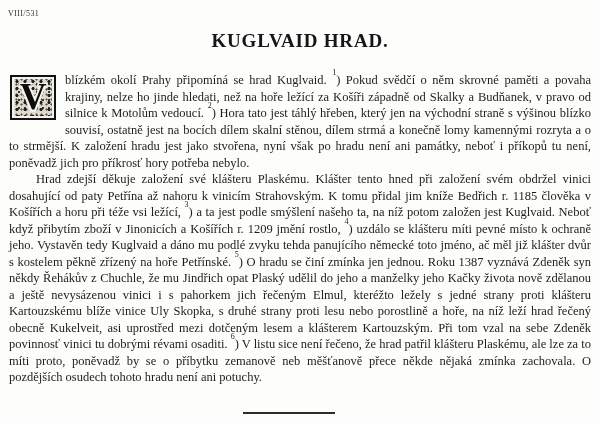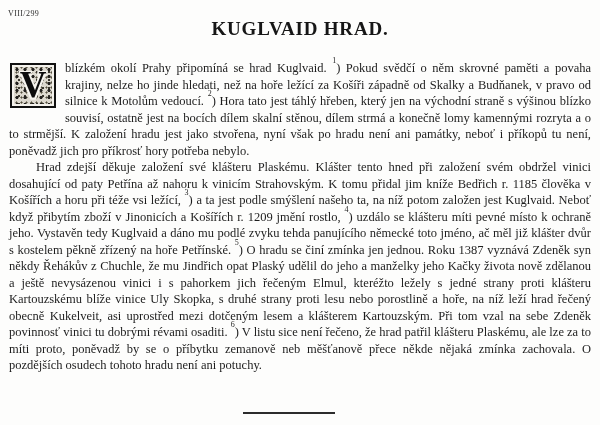--- a/index.html
+++ b/index.html
@@ -19,21 +19,21 @@
   }
   .page-marker {
     position: absolute;
     top: 9px;
     left: 8px;
     font-size: 8px;
     letter-spacing: 0.4px;
     color: #2e2e2e;
   }
   .title {
-    margin: 0;
+    margin: 12px;
     padding-top: 17px;
     text-align: center;
     font-size: 19px;
     line-height: 23px;
     font-weight: bold;
     letter-spacing: 0.8px;
     color: #161616;
   }
   .body-text {
     margin: 20px 9px 0 9px;
@@ -101,21 +101,21 @@
     width: 92px;
     height: 0;
     border-top: 2px solid #2c2c2c;
   }
 </style>
 </head>
 <body>
 
 <div class="page">
 
-  <span class="page-marker">VIII/299</span>
+  <span class="page-marker">VIII/531</span>
 
   <h1 class="title">KUGLVAID HRAD.</h1>
 
   <div class="body-text">
 
     <p>
       <span class="drop-cap">
           <span class="drop-cap-letter">V</span>
         </span><span>blízkém okolí Prahy připomíná se hrad Kuglvaid. </span><sup class="fn-ref">1</sup><span>) Pokud svědčí o něm skrovné paměti a povaha krajiny, nelze ho jinde hledati, než na hoře ležící za Košíři západně od Skalky a Budňanek, v pravo od silnice k Motolům vedoucí. </span><sup class="fn-ref">2</sup><span>) Hora tato jest táhlý hřeben, který jen na východní straně s výšinou blízko souvisí, ostatně jest na bocích dílem skalní stěnou, dílem strmá a konečně lomy kamennými rozryta a o to strmější. K založení hradu jest jako stvořena, nyní však po hradu není ani památky, neboť i příkopů tu není, poněvadž jich pro příkrosť hory potřeba nebylo.</span>
     </p>

